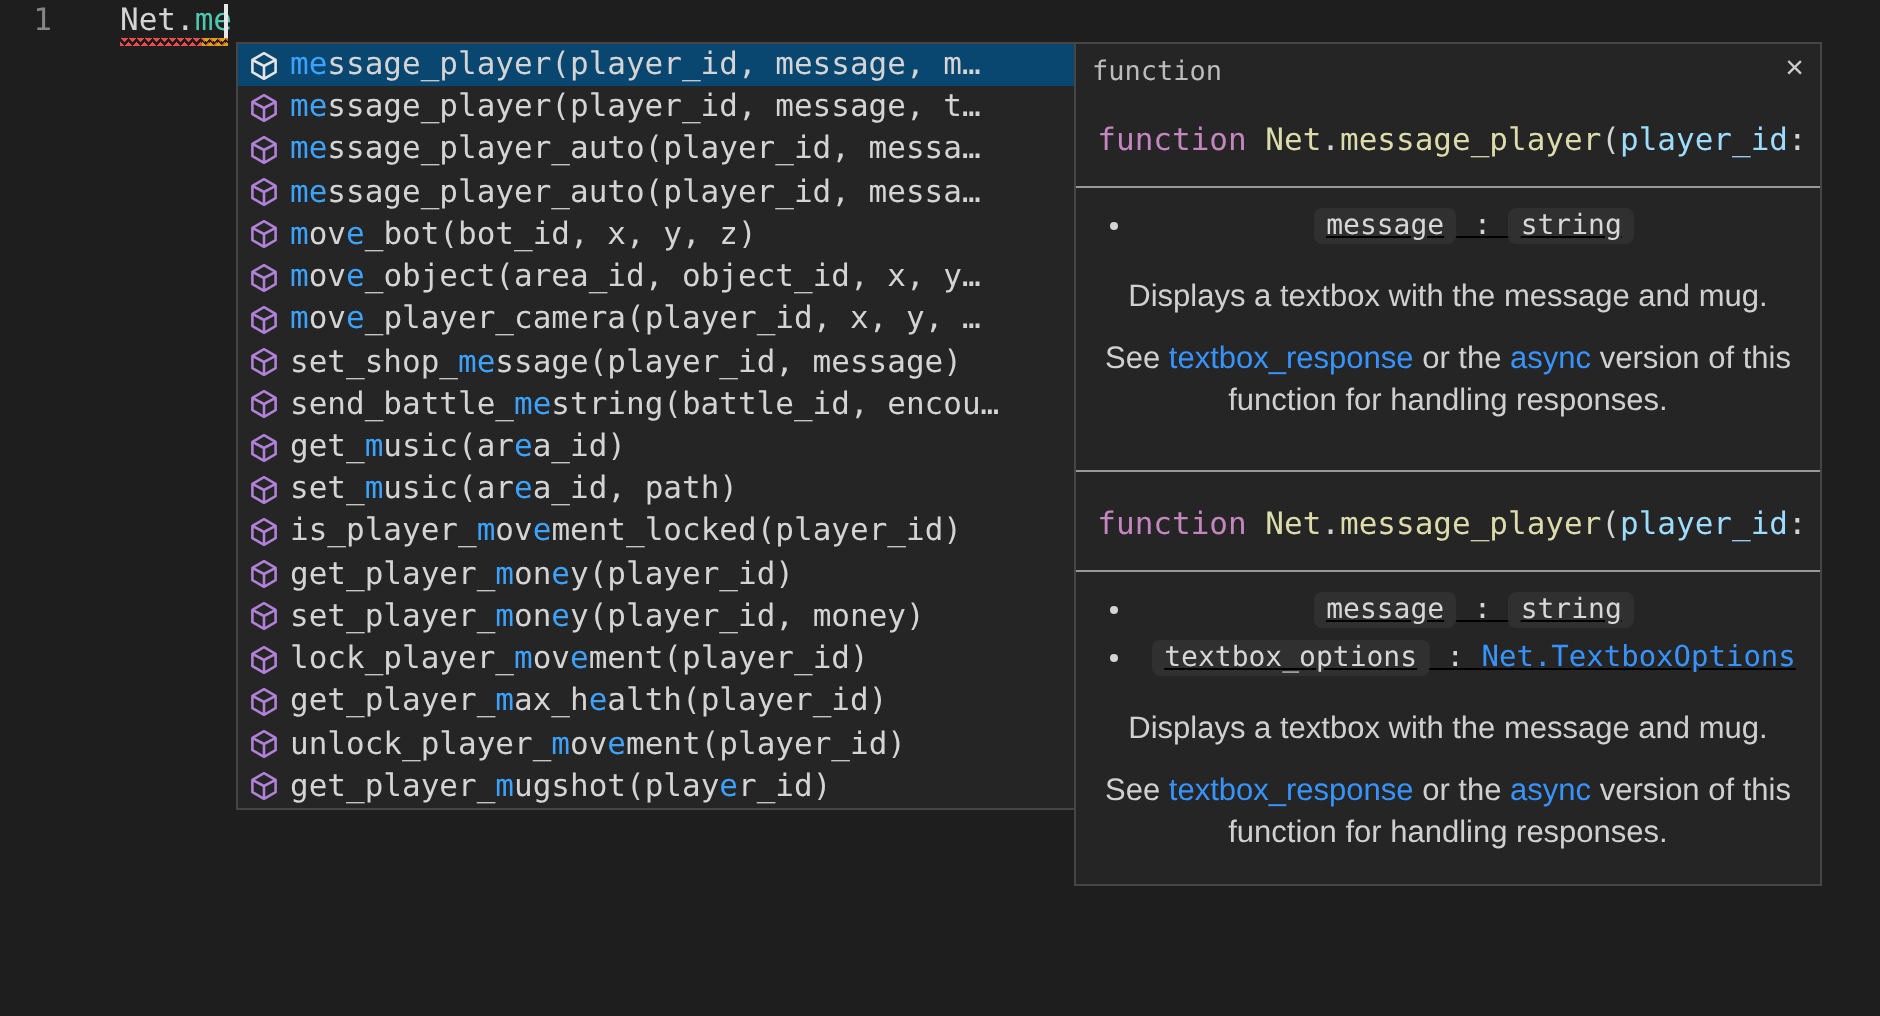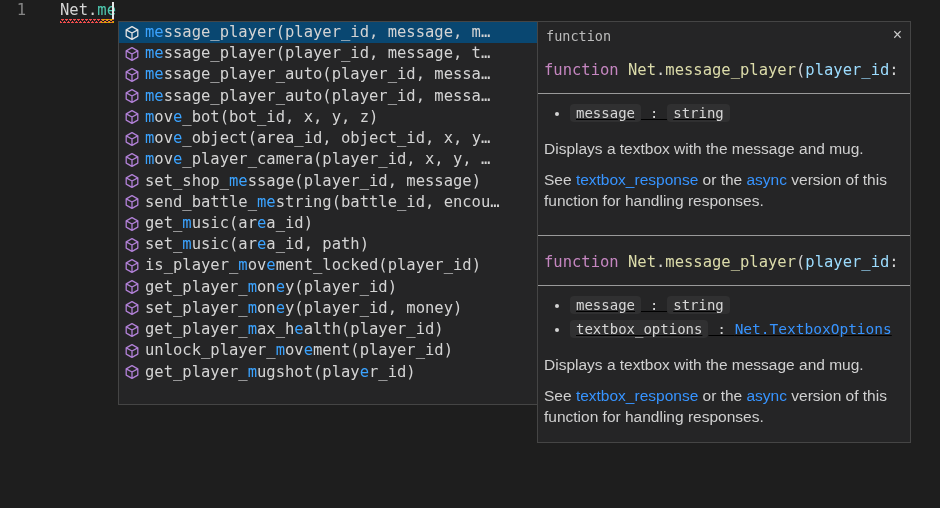--- a/index.html
+++ b/index.html
@@ -37,21 +37,21 @@
   .row .mi{stroke:var(--icon-purple,#b180d7);}
   .row.selected .mi{stroke:var(--icon-selected,#e4e4e4);}
   .hl{color:var(--hl,#3ba3ff);}
   .list-scrollbar{position:absolute;right:1px;top:1px;width:10px;height:279px;background:rgba(160,160,160,.38);}
   
   .docs{position:absolute;left:537px;top:21px;width:374px;height:422px;box-sizing:border-box;
     background:var(--panel-bg,#252526);border:1px solid var(--border,#454545);overflow:hidden;}
   .docs-header{display:flex;justify-content:space-between;align-items:flex-start;
     padding:6px 8px 0 8px;font-size:13.5px;color:var(--muted,#bcbcbc);}
   .docs-close{font-family:"Liberation Sans",sans-serif;font-size:16px;line-height:14px;color:#cccccc;cursor:pointer;}
-  #docs-sections{padding:0 6px;}
+  #docs-sections{padding:0 6px;text-align:center;}
   .sig{margin:17px -4px 0 0;font-size:15.5px;line-height:19px;white-space:pre;overflow:hidden;}
   .c-kw{color:var(--kw,#c586c0);}
   .c-fn{color:var(--fn,#dcdcaa);}
   .c-pl{color:var(--text,#d4d4d4);}
   .c-pm{color:var(--pm,#9cdcfe);}
   .hr{height:1px;background:var(--hr,#9a9a9a);margin:13px -6px 0 -6px;}
   .hr.sep{margin-top:24px;}
   ul{margin:9px 0 0 0;padding:0 0 0 26px;list-style:disc;text-decoration:underline;}
   li{margin:3px 0;font-size:14.5px;line-height:21px;color:var(--text,#d4d4d4);}
   .badge{background:var(--badge-bg,#303031);color:#d7d7d7;border-radius:4px;padding:1px 6px;font-size:14px;}
@@ -109,20 +109,23 @@
           <path class="mi" stroke-width="1.3" stroke-linejoin="round" d="M8 1.6 L13.8 4.9 L13.8 11.1 L8 14.4 L2.2 11.1 L2.2 4.9 Z M8 8 L2.2 4.9 M8 8 L13.8 4.9 M8 8 L8 14.4"></path>
         </svg><span><span>is_player_</span><span class="hl">m</span><span>ov</span><span class="hl">e</span><span>ment_locked(player_id)</span></span></div>
       <div class="row"><svg viewBox="0 0 16 16" fill="none">
           <path class="mi" stroke-width="1.3" stroke-linejoin="round" d="M8 1.6 L13.8 4.9 L13.8 11.1 L8 14.4 L2.2 11.1 L2.2 4.9 Z M8 8 L2.2 4.9 M8 8 L13.8 4.9 M8 8 L8 14.4"></path>
         </svg><span><span>get_player_</span><span class="hl">m</span><span>on</span><span class="hl">e</span><span>y(player_id)</span></span></div>
       <div class="row"><svg viewBox="0 0 16 16" fill="none">
           <path class="mi" stroke-width="1.3" stroke-linejoin="round" d="M8 1.6 L13.8 4.9 L13.8 11.1 L8 14.4 L2.2 11.1 L2.2 4.9 Z M8 8 L2.2 4.9 M8 8 L13.8 4.9 M8 8 L8 14.4"></path>
         </svg><span><span>set_player_</span><span class="hl">m</span><span>on</span><span class="hl">e</span><span>y(player_id, money)</span></span></div>
       <div class="row"><svg viewBox="0 0 16 16" fill="none">
           <path class="mi" stroke-width="1.3" stroke-linejoin="round" d="M8 1.6 L13.8 4.9 L13.8 11.1 L8 14.4 L2.2 11.1 L2.2 4.9 Z M8 8 L2.2 4.9 M8 8 L13.8 4.9 M8 8 L8 14.4"></path>
+        </svg><span><span>lock_player_</span><span class="hl">m</span><span>ov</span><span class="hl">e</span><span>ment(player_id)</span></span></div>
+      <div class="row"><svg viewBox="0 0 16 16" fill="none">
+          <path class="mi" stroke-width="1.3" stroke-linejoin="round" d="M8 1.6 L13.8 4.9 L13.8 11.1 L8 14.4 L2.2 11.1 L2.2 4.9 Z M8 8 L2.2 4.9 M8 8 L13.8 4.9 M8 8 L8 14.4"></path>
         </svg><span><span>get_player_</span><span class="hl">m</span><span>ax_h</span><span class="hl">e</span><span>alth(player_id)</span></span></div>
       <div class="row"><svg viewBox="0 0 16 16" fill="none">
           <path class="mi" stroke-width="1.3" stroke-linejoin="round" d="M8 1.6 L13.8 4.9 L13.8 11.1 L8 14.4 L2.2 11.1 L2.2 4.9 Z M8 8 L2.2 4.9 M8 8 L13.8 4.9 M8 8 L8 14.4"></path>
         </svg><span><span>unlock_player_</span><span class="hl">m</span><span>ov</span><span class="hl">e</span><span>ment(player_id)</span></span></div>
       <div class="row"><svg viewBox="0 0 16 16" fill="none">
           <path class="mi" stroke-width="1.3" stroke-linejoin="round" d="M8 1.6 L13.8 4.9 L13.8 11.1 L8 14.4 L2.2 11.1 L2.2 4.9 Z M8 8 L2.2 4.9 M8 8 L13.8 4.9 M8 8 L8 14.4"></path>
         </svg><span><span>get_player_</span><span class="hl">m</span><span>ugshot(play</span><span class="hl">e</span><span>r_id)</span></span></div>
     </div>
   <div class="list-scrollbar"></div>
 </div>

